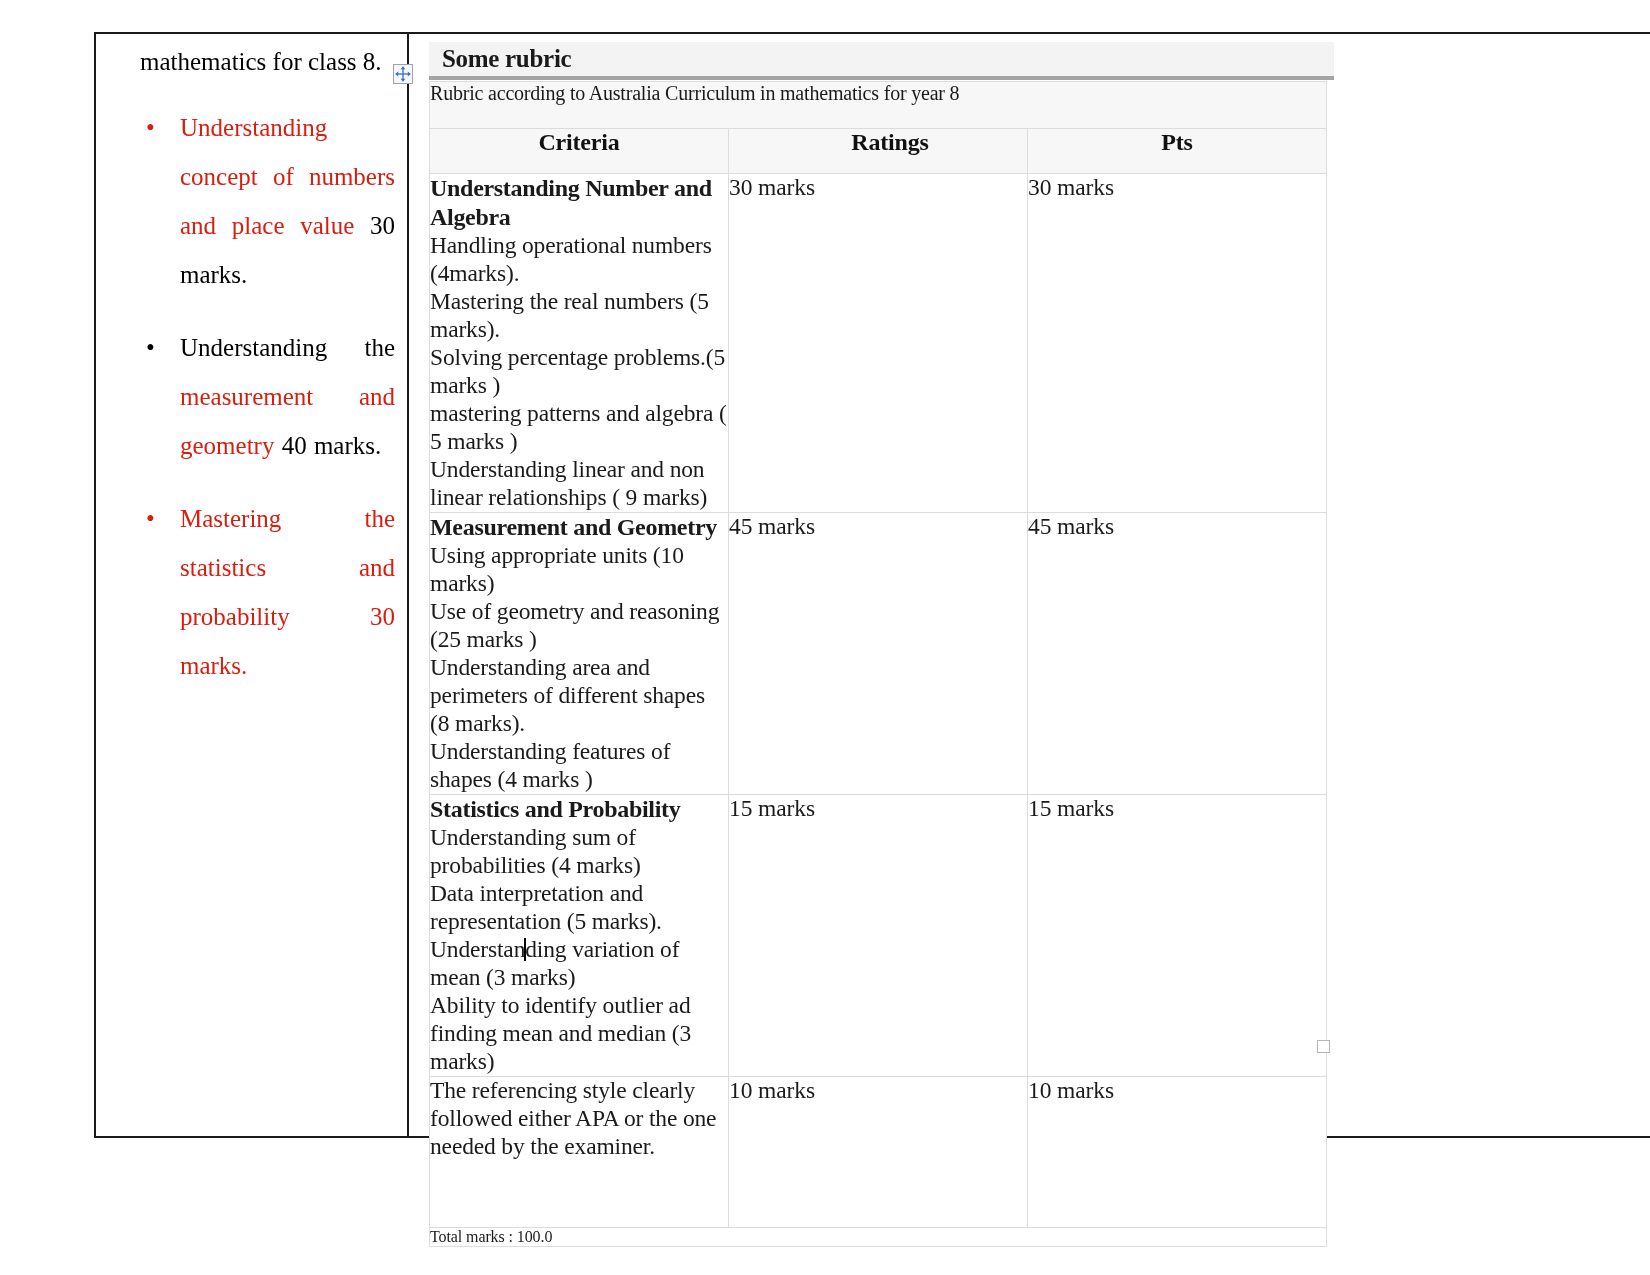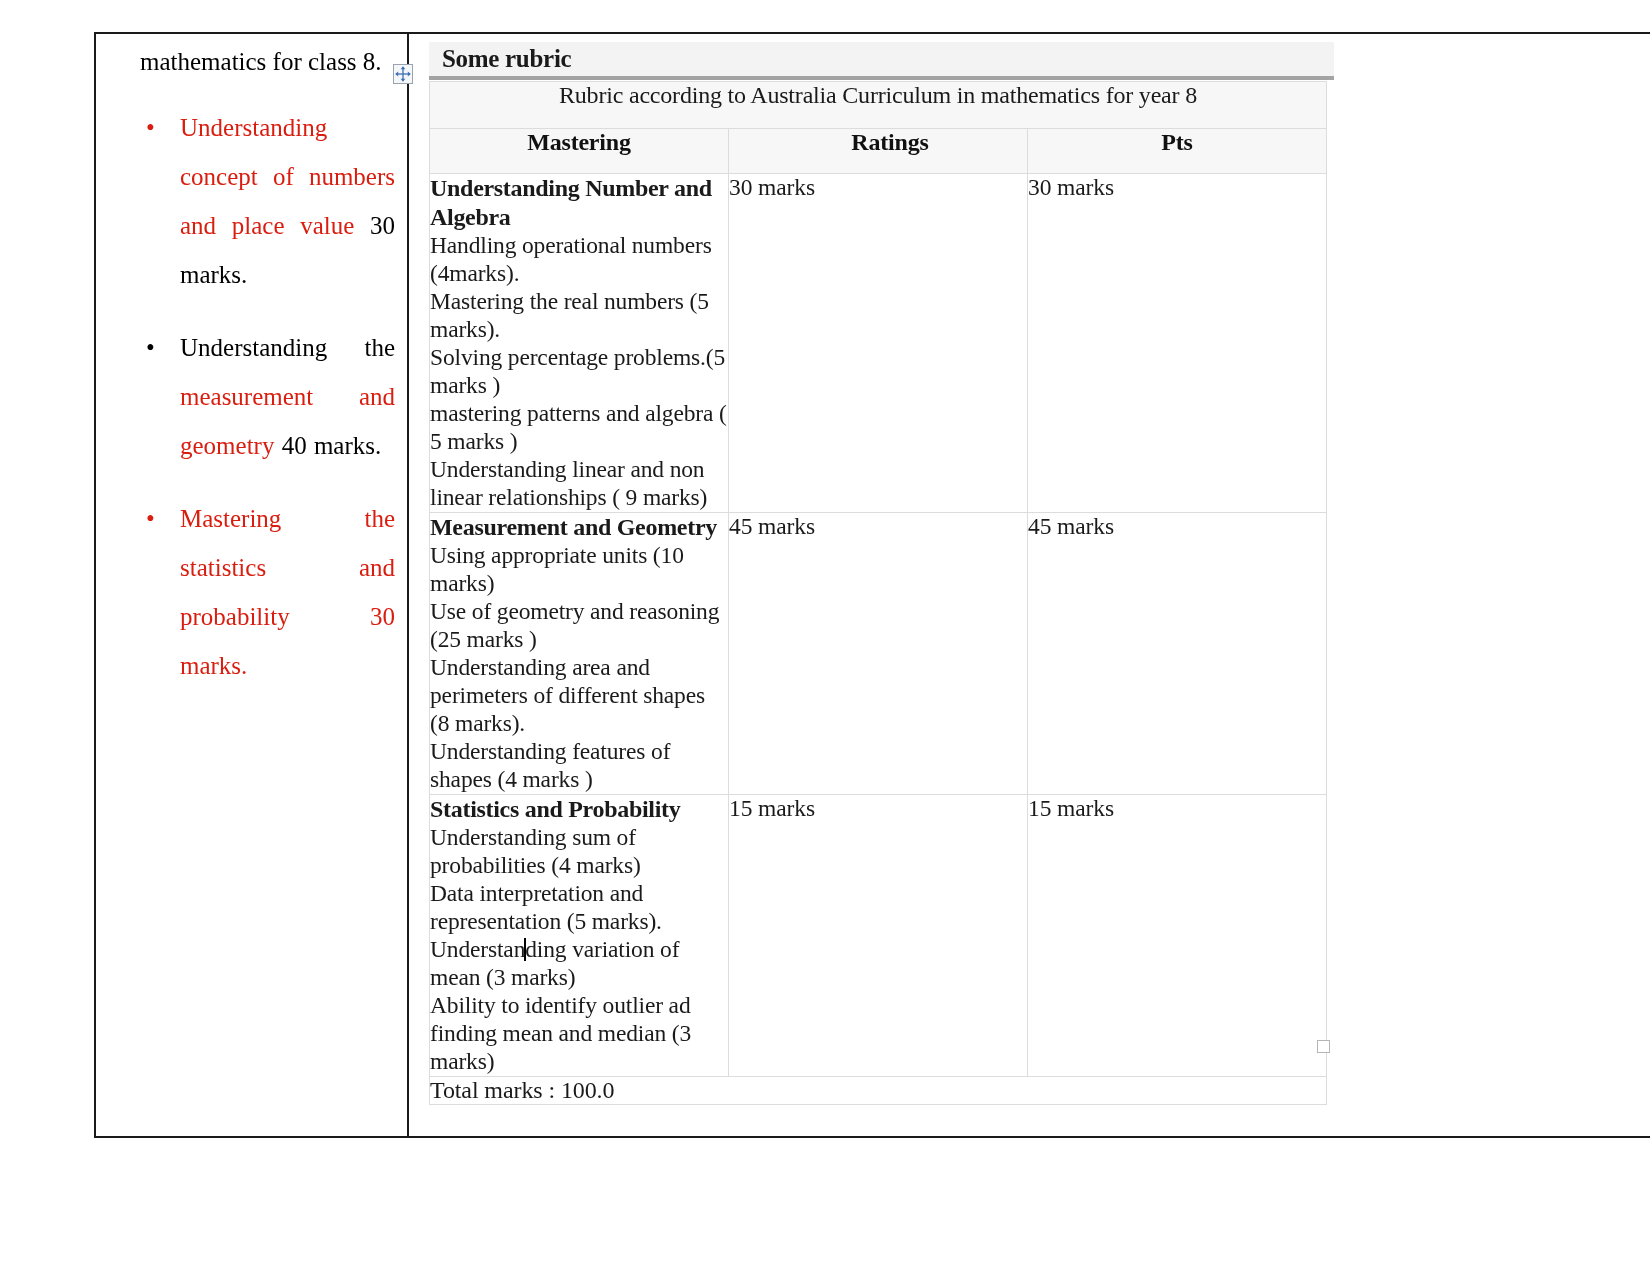--- a/index.html
+++ b/index.html
@@ -131,22 +131,21 @@
     border: 1px solid #dcdcdc;
     vertical-align: top;
     padding: 0;
   }
 
   
   td.rubric-caption {
     background: #f7f7f7;
     border: 1px solid #ededed;
     border-bottom: 1px solid #e4e4e4;
-    text-align: center;
-    font-size: 24px;
+    font-size: 20px;
     color: #1a1a1a;
     height: 46px;
     padding: 7px 0 6px 0;
     letter-spacing: -0.2px;
     margin-top: 21px;
   }
 
   
   th.rubric-th {
     background: #f7f7f7;
@@ -189,21 +188,21 @@
   td.pts-cell {
     font-size: 23.5px;
     color: #1a1a1a;
     vertical-align: middle;
     padding-left: 12px;
     letter-spacing: -0.1px;
   }
 
   
   td.total-cell {
-    font-size: 24px;
+    font-size: 16px;
     color: #1a1a1a;
     padding: 10px 0 10px 12px;
     border: 1px solid #e4e4e4;
     letter-spacing: -0.1px;
   }
 
   
   .text-caret {
     display: inline-block;
     width: 2px;
@@ -260,21 +259,21 @@
       <span id="rubric-heading-text">Some rubric</span>
     </div>
 
     <div id="rubric-table-wrap">
       <table id="rubric-table">
         <tbody id="rubric-tbody">
             <tr>
               <td class="rubric-caption" colspan="3">Rubric according to Australia Curriculum in mathematics for year 8</td>
             </tr>
             <tr>
-              <th class="rubric-th" style="width: 604px;">Mastering</th>
+              <th class="rubric-th" style="width: 604px;">Criteria</th>
               <th class="rubric-th" style="width: 216px; padding-left: 24px;">Ratings</th>
               <th class="rubric-th" style="width: 78px;">Pts</th>
             </tr>
             <tr>
               <td class="criteria-cell" style="height: 245px;">
                 <span class="crit-title">Understanding Number and Algebra</span>
                 <span class="crit-line">Handling operational numbers (4marks).</span>
                 <span class="crit-line">Mastering the real numbers (5 marks).</span>
                 <span class="crit-line">Solving percentage problems.(5 marks )</span>
                 <span class="crit-line">mastering patterns and algebra ( 5 marks )</span>
@@ -299,20 +298,27 @@
                 <span class="crit-title">Statistics and Probability</span>
                 <span class="crit-line">Understanding  sum of probabilities (4 marks)</span>
                 <span class="crit-line">Data interpretation and representation (5 marks).</span>
                 <span class="crit-line">Understan<span class="text-caret"></span>ding variation of mean (3 marks)</span>
                 <span class="crit-line">Ability to identify outlier ad finding mean and median (3 marks)</span>
               </td>
               <td class="val-cell">15 marks</td>
               <td class="pts-cell">15 marks</td>
             </tr>
             <tr>
+              <td class="criteria-cell" style="height: 150px;">
+                <span class="crit-line">The referencing style clearly followed either APA or the one needed by the examiner.</span>
+              </td>
+              <td class="val-cell">10 marks</td>
+              <td class="pts-cell">10 marks</td>
+            </tr>
+            <tr>
               <td class="total-cell" colspan="3">Total  marks : 100.0</td>
             </tr>
           </tbody>
       </table>
     </div>
 
     <div id="table-resize-handle"></div>
   </div>
 </div>
 

